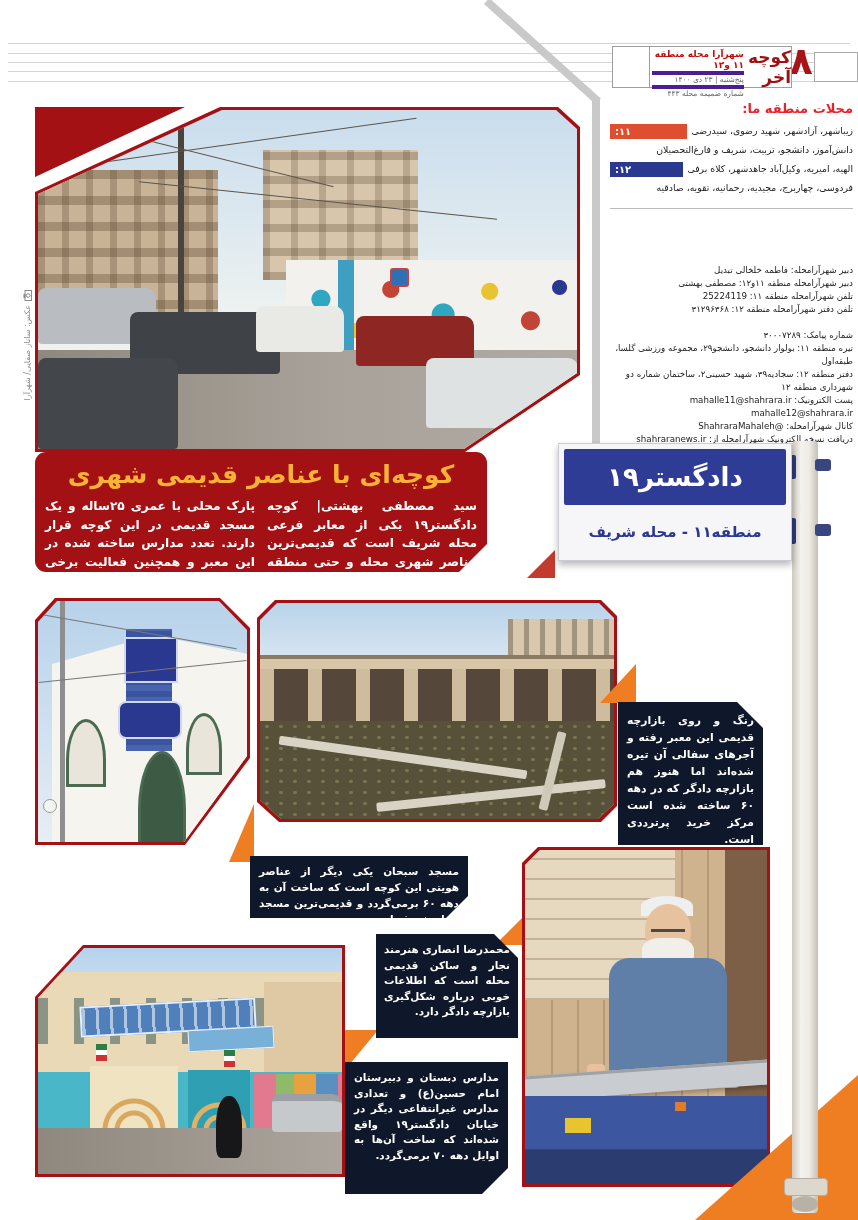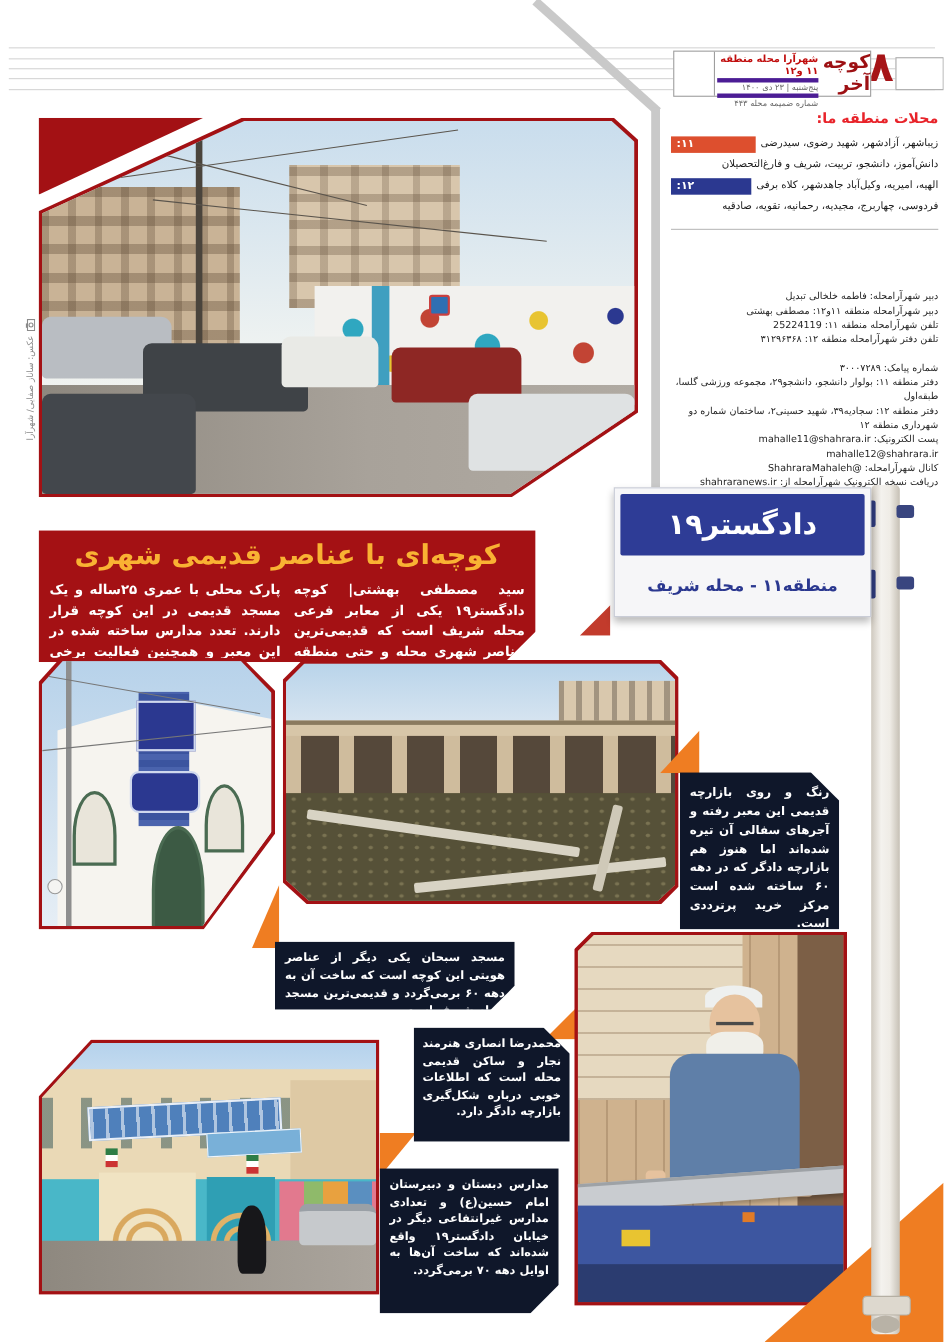--- a/index.html
+++ b/index.html
@@ -84,23 +84,23 @@
 
   .cornertri{position:absolute;left:35px;top:107px;width:150px;height:70px;background:#a31114;
              clip-path:polygon(0 0,100% 0,0 100%);}
 
   
   .credit{position:absolute;left:20px;top:448px;width:158px;height:14px;
           transform:rotate(-90deg);transform-origin:0 0;direction:rtl;
           font-size:8px;color:#8a8a8a;white-space:nowrap;display:flex;align-items:center;gap:4px;}
 
   
-  .article{position:absolute;left:35px;top:482px;width:452px;height:120px;background:#a41114;
+  .article{position:absolute;left:35px;top:452px;width:452px;height:120px;background:#a41114;
            clip-path:polygon(0 0,100% 0,100% calc(100% - 28px),calc(100% - 28px) 100%,0 100%);
-           direction:rtl;box-sizing:border-box;padding:6px 10px 0 10px;}
+           direction:rtl;box-sizing:border-box;padding:6px 10px 0 10px;border-radius:11px;}
   .article h1{margin:0;text-align:center;font-size:25px;line-height:34px;
               font-weight:bold;color:#f9b233;}
   .cols{display:flex;direction:rtl;gap:12px;margin-top:5px;}
   .col{flex:1;font-size:12.2px;line-height:18.5px;font-weight:bold;color:#fff;
        text-align:justify;}
   .fold{position:absolute;left:527px;top:550px;width:28px;height:28px;background:#c23b2c;
         clip-path:polygon(100% 0,100% 100%,0 100%);}
 
   
   .bigtri{position:absolute;left:695px;top:1075px;width:163px;height:145px;background:#ef7d22;
@@ -288,21 +288,21 @@
     <div class="nbdivider"></div>
   </div>
 
   <div class="contact">
     <div>دبیر شهرآرامحله: فاطمه خلخالی تبدیل</div>
     <div>دبیر شهرآرامحله منطقه ۱۱و۱۲: مصطفی بهشتی</div>
     <div>تلفن شهرآرامحله منطقه ۱۱: 25224119</div>
     <div>تلفن دفتر شهرآرامحله منطقه ۱۲: ۳۱۲۹۶۳۶۸</div>
     <div class="gap"></div>
     <div>شماره پیامک: ۳۰۰۰۷۲۸۹</div>
-    <div>دفتر منطقه ۱۱: بولوار دانشجو، دانشجو۲۹، مجموعه ورزشی گلسا، طبقه‌اول</div>
+    <div>تیره منطقه ۱۱: بولوار دانشجو، دانشجو۲۹، مجموعه ورزشی گلسا، طبقه‌اول</div>
     <div>دفتر منطقه ۱۲: سجادیه۳۹، شهید حسینی۲، ساختمان شماره دو شهرداری منطقه ۱۲</div>
     <div>پست الکترونیک: mahalle11@shahrara.ir</div>
     <div>mahalle12@shahrara.ir</div>
     <div>کانال شهرآرامحله: @ShahraraMahaleh</div>
     <div>دریافت نسخه الکترونیک شهرآرامحله از: shahraranews.ir</div>
   </div>
 
   <div class="cornertri"></div>
   <div class="abs photo" id="streetPhoto">
     <div class="ph">

